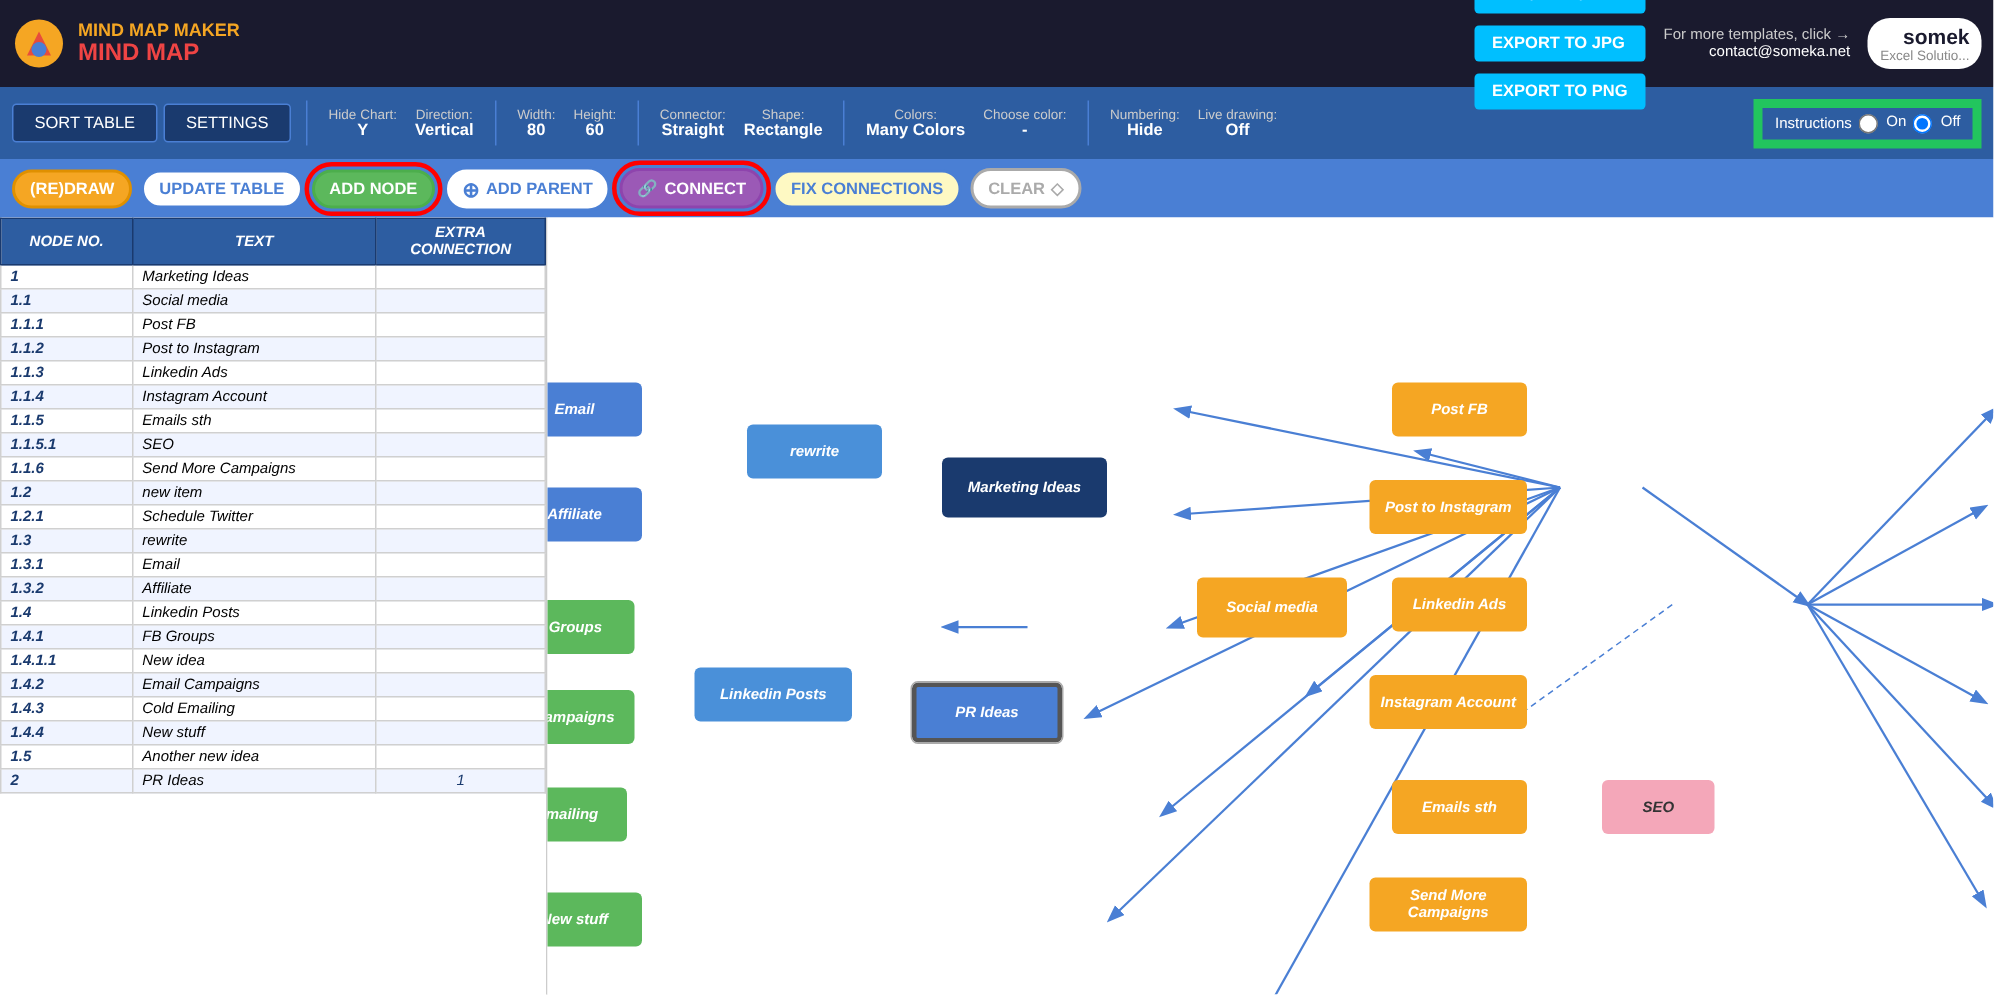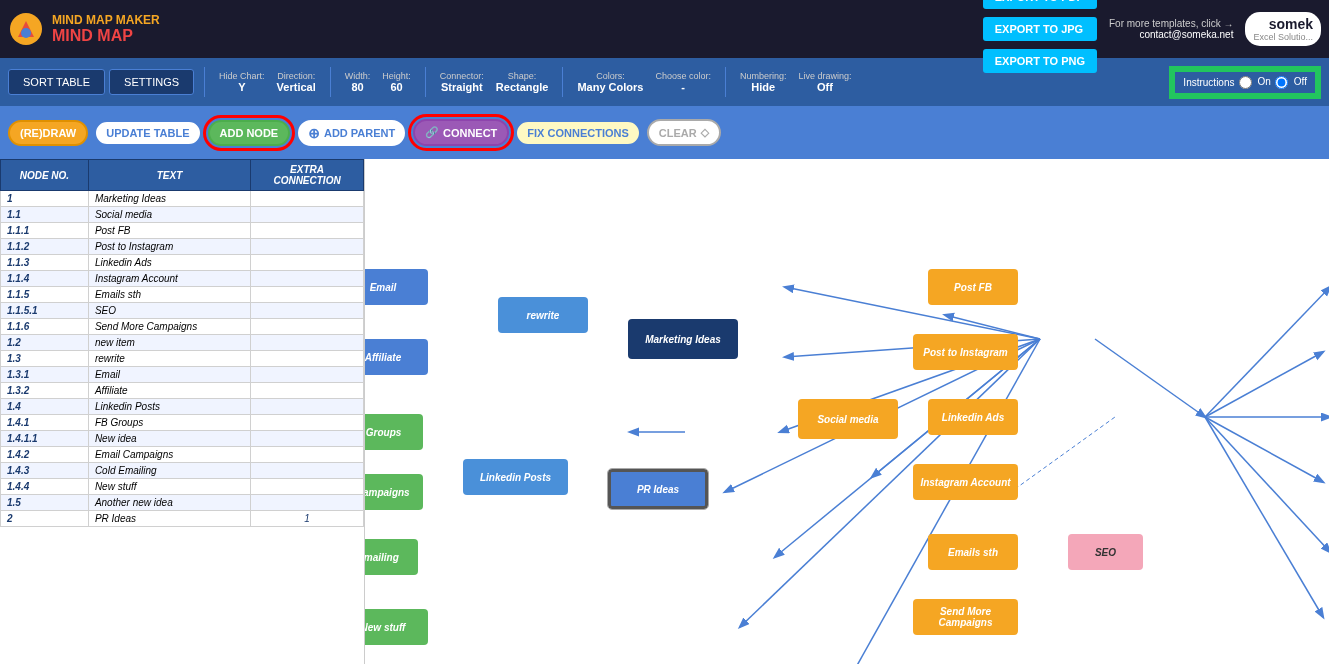--- a/index.html
+++ b/index.html
@@ -21,21 +21,21 @@
     .toolbar { background: #2d5da1; display: flex; align-items: center; padding: 4px 8px; height: 48px; gap: 4px; }
     .toolbar-btn { background: #1a3a6e; color: #fff; border: 1px solid #4a7fd4; padding: 6px 14px; font-size: 11px; font-weight: normal; cursor: pointer; border-radius: 3px; }
     .toolbar-field { display: flex; flex-direction: column; align-items: center; margin: 0 4px; }
     .toolbar-label { color: #ccc; font-size: 9px; }
     .toolbar-value { color: #fff; font-size: 11px; font-weight: bold; }
     .instructions-box { border: 6px solid #22c55e; padding: 4px 8px; margin-left: auto; font-size: 10px; color: #fff; display: flex; align-items: center; gap: 4px; }
     .radio-group { display: flex; align-items: center; gap: 4px; }
     .radio-item { display: flex; align-items: flex-start; gap: 6px; font-size: 10px; color: #fff; }
 
     
-    .action-bar { background: #4a7fd4; display: flex; align-items: center; padding: 6px 8px; height: 53px; gap: 6px; }
+    .action-bar { background: #4a7fd4; display: flex; align-items: center; padding: 6px 8px; height: 39px; gap: 6px; }
     .action-btn { border: 2px solid; padding: 5px 10px; font-size: 11px; font-weight: bold; cursor: pointer; border-radius: 20px; display: flex; align-items: center; gap: 4px; }
     .btn-redraw { background: #f5a623; border-color: #e09000; color: #fff; }
     .btn-update { background: #fff; border-color: #4a7fd4; color: #4a7fd4; }
     .btn-add-node { background: #5cb85c; border-color: #4cae4c; color: #fff; outline: 3px solid red; outline-offset: 2px; }
     .btn-add-parent { background: #fff; border-color: #4a7fd4; color: #4a7fd4; }
     .btn-connect { background: #9b59b6; border-color: #8e44ad; color: #fff; outline: 3px solid red; outline-offset: 2px; }
     .btn-fix { background: #fef9c3; border-color: #4a7fd4; color: #4a7fd4; }
     .btn-clear { background: #fff; border-color: #aaa; color: #aaa; }
 
     
@@ -225,20 +225,25 @@
             <td class="extra-conn"></td>
           </tr>
           <tr>
             <td class="node-num">1.1.6</td>
             <td>Send More Campaigns</td>
             <td class="extra-conn"></td>
           </tr>
           <tr>
             <td class="node-num">1.2</td>
             <td>new item</td>
+            <td class="extra-conn"></td>
+          </tr>
+          <tr>
+            <td class="node-num">1.2.1</td>
+            <td>Schedule Twitter</td>
             <td class="extra-conn"></td>
           </tr>
           <tr>
             <td class="node-num">1.3</td>
             <td>rewrite</td>
             <td class="extra-conn"></td>
           </tr>
           <tr>
             <td class="node-num">1.3.1</td>
             <td>Email</td>

